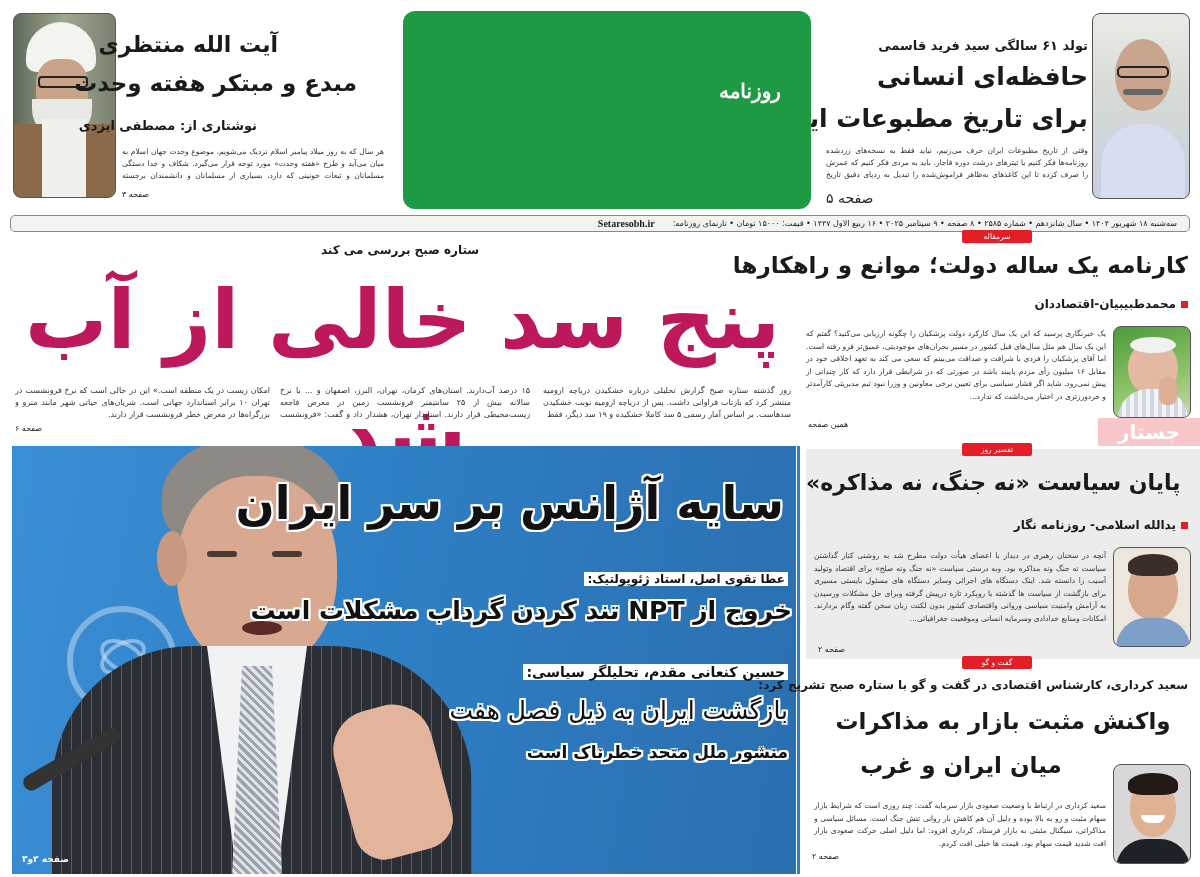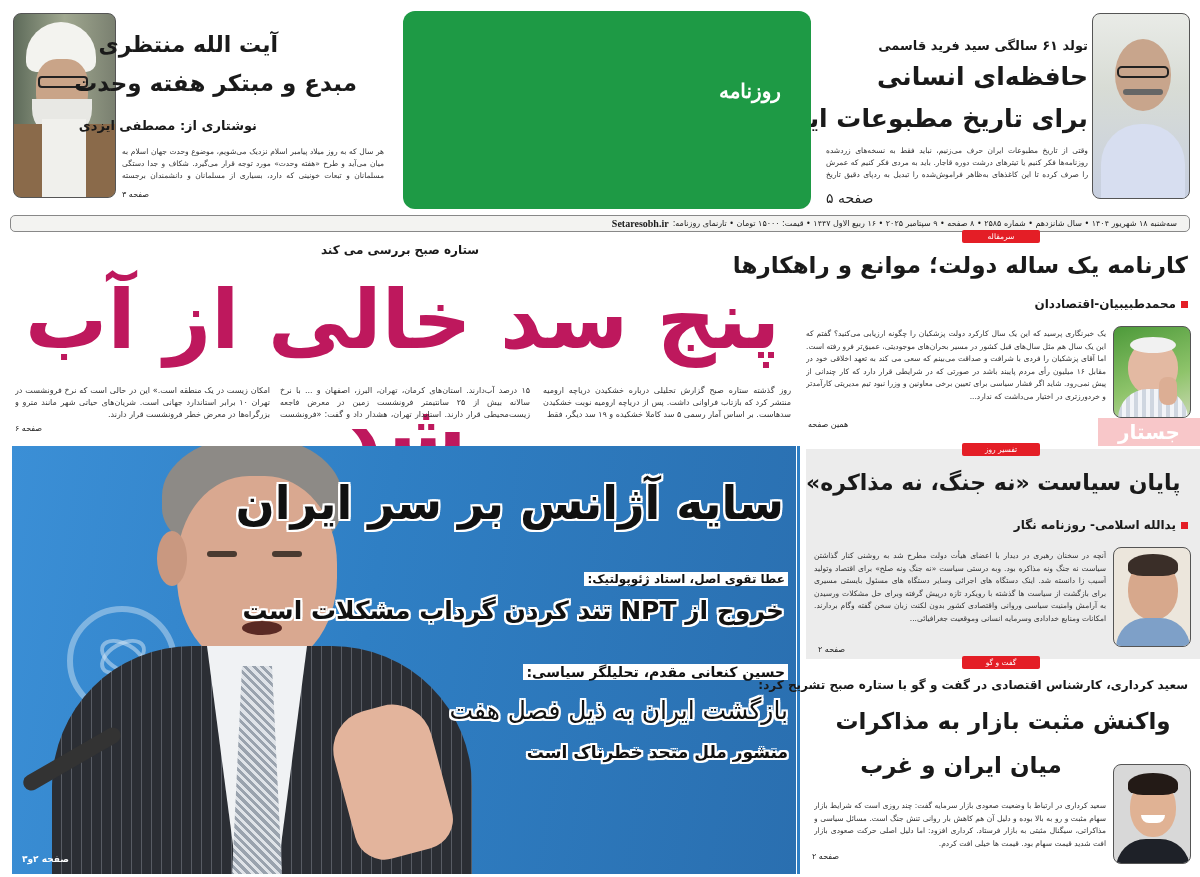--- a/index.html
+++ b/index.html
@@ -2,21 +2,21 @@
 <html><head>
 <meta charset="utf-8">
 <style>
 *{box-sizing:border-box;margin:0;padding:0}
 body{width:1200px;height:877px;background:#fff;font-family:"DejaVu Sans",sans-serif;color:#1a1a1a;position:relative;overflow:hidden;direction:rtl}
 .abs{position:absolute}
 .photo{border:1px solid #555;border-radius:8px;overflow:hidden}
 .bold{font-weight:bold}
 .body-text{font-size:8.5px;line-height:13px;color:#333;text-align:justify}
 .page-ref{font-size:9px;color:#222}
-.tag{background:#e41e26;color:#fff;font-size:7.5px;text-align:center;border-radius:2px;height:13px;line-height:13px;width:78px}
+.tag{background:#e41e26;color:#fff;font-size:7.5px;text-align:center;border-radius:2px;height:13px;line-height:13px;width:70px}
 .sq{display:inline-block;width:7px;height:7px;background:#e41e26;margin-left:5px;vertical-align:middle}
 .shadowed{color:#111;text-shadow:-2px -2px 0 #fff,2px -2px 0 #fff,-2px 2px 0 #fff,2px 2px 0 #fff,0 2px 0 #fff,0 -2px 0 #fff,2px 0 0 #fff,-2px 0 0 #fff}
 .label-box{background:#fff;color:#111;padding:0 3px;font-weight:bold}
 </style>
 </head>
 <body>
 
 <div class="abs photo" style="left:1092px;top:13px;width:98px;height:186px;background:linear-gradient(180deg,#e9ebe7 0%,#d8dcd5 40%,#c7cfe0 100%)">
   <div style="position:absolute;left:22px;top:25px;width:56px;height:72px;border-radius:50%;background:#c8a58c"></div>
   <div style="position:absolute;left:24px;top:52px;width:52px;height:12px;border:2px solid #222;border-radius:5px"></div>
@@ -42,21 +42,21 @@
   <div style="position:absolute;left:28px;top:105px;width:44px;height:80px;background:#f0f0ec"></div>
 </div>
 <div class="abs bold" style="right:922px;top:32px;font-size:22px">آیت الله منتظری</div>
 <div class="abs bold" style="right:843px;top:70px;font-size:23px">مبدع و مبتکر هفته وحدت</div>
 <div class="abs bold" style="right:943px;top:118px;font-size:13px">نوشتاری از: مصطفی ایزدی</div>
 <div class="abs body-text" style="left:122px;top:146px;width:262px;font-size:7.5px;line-height:12px;height:38px;overflow:hidden">هر سال که به روز میلاد پیامبر اسلام نزدیک می‌شویم، موضوع وحدت جهان اسلام به میان می‌آید و طرح «هفته وحدت» مورد توجه قرار می‌گیرد. شکاف و جدا دستگی مسلمانان و تبعات خونینی که دارد، بسیاری از مسلمانان و دانشمندان برجسته دینی...</div>
 <div class="abs page-ref" style="left:122px;top:190px;font-size:8px">صفحه ۳</div>
 
 <div class="abs" style="left:10px;top:215px;width:1180px;height:17px;border:1px solid #888;border-radius:5px;background:#f3f3f1;display:flex;align-items:center;padding:0 12px;font-size:8px;white-space:nowrap;overflow:hidden">
   <span>سه‌شنبه ۱۸ شهریور ۱۴۰۴ • سال شانزدهم • شماره ۲۵۸۵ • ۸ صفحه • ۹ سپتامبر ۲۰۲۵ • ۱۶ ربیع الاول ۱۴۴۷ • قیمت: ۱۵۰۰۰ تومان • تارنمای روزنامه:</span>
-  <span style="font-family:'Liberation Serif',serif;font-weight:bold;font-size:10px;margin-right:4px;direction:ltr">Setaresobh.ir</span>
+  <span style="font-family:'Liberation Serif',serif;font-weight:bold;font-size:10px;margin-right:18px;direction:ltr">Setaresobh.ir</span>
 </div>
 
 <div class="abs bold" style="left:0;width:800px;text-align:center;top:243px;font-size:12px">ستاره صبح بررسی می کند</div>
 <div class="abs bold" style="left:15px;width:775px;text-align:center;top:262px;font-size:82px;line-height:115px;letter-spacing:-2px;color:#be185d">پنج سد خالی از آب شد</div>
 <div class="abs body-text" style="left:543px;top:385px;width:248px;font-size:8px;line-height:12px;height:38px;overflow:hidden">روز گذشته ستاره صبح گزارش تحلیلی درباره خشکیدن دریاچه ارومیه منتشر کرد که بازتاب فراوانی داشت. پس از دریاچه ارومیه نوبت خشکیدن سدهاست. بر اساس آمار رسمی ۵ سد کاملا خشکیده و ۱۹ سد دیگر، فقط</div>
 <div class="abs body-text" style="left:280px;top:385px;width:250px;font-size:8px;line-height:12px;height:38px;overflow:hidden">۱۵ درصد آب‌دارند. استان‌های کرمان، تهران، البرز، اصفهان و ... با نرخ سالانه بیش از ۲۵ سانتیمتر فرونشست زمین در معرض فاجعه زیست‌محیطی قرار دارند. استاندار تهران، هشدار داد و گفت: «فرونشست به معنی خداحافظی با</div>
 <div class="abs body-text" style="left:15px;top:385px;width:255px;font-size:8px;line-height:12px;height:38px;overflow:hidden">امکان زیست در یک منطقه است.» این در حالی است که نرخ فرونشست در تهران ۱۰ برابر استاندارد جهانی است. شریان‌های حیاتی شهر مانند مترو و بزرگراه‌ها در معرض خطر فرونشست قرار دارند.</div>
 <div class="abs page-ref" style="left:15px;top:424px;font-size:8px">صفحه ۶</div>
 
 <div class="abs" style="left:12px;top:446px;width:784px;height:428px;background:linear-gradient(100deg,#3b8fd6 0%,#2f7fc4 45%,#2a6fb0 100%);overflow:hidden">
@@ -76,21 +76,21 @@
     <div style="position:absolute;left:0;top:200px;width:420px;height:240px;border-radius:140px 140px 0 0;background:repeating-linear-gradient(90deg,#2b2e34 0 9px,#585c64 9px 10px)"></div>
     <div style="position:absolute;left:155px;top:200px;width:100px;height:230px;background:#f0f2f4;clip-path:polygon(0 0,100% 0,70% 100%,30% 100%)"></div>
     <div style="position:absolute;left:180px;top:220px;width:50px;height:210px;background:repeating-linear-gradient(45deg,#9aa3ae 0 3px,#dfe3e8 3px 6px);clip-path:polygon(20% 0,80% 0,100% 100%,0 100%)"></div>
     <div style="position:absolute;left:290px;top:260px;width:100px;height:150px;background:#e3b49c;border-radius:40px 40px 30px 30px;transform:rotate(-15deg)"></div>
   </div>
 
   <div class="abs" style="left:5px;top:305px;width:110px;height:16px;background:#333;border-radius:8px;transform:rotate(-30deg)"></div>
 
   <div class="abs shadowed" style="right:12px;top:22px;font-size:46px;font-weight:bold;line-height:70px">سایه آژانس بر سر ایران</div>
   <div class="abs label-box" style="right:8px;top:126px;font-size:12px">عطا تقوی اصل، استاد ژئوپولتیک:</div>
-  <div class="abs shadowed" style="right:12px;top:150px;font-size:25px;font-weight:bold">خروج از NPT تند کردن گرداب مشکلات است</div>
+  <div class="abs shadowed" style="right:4px;top:150px;font-size:25px;font-weight:bold">خروج از NPT تند کردن گرداب مشکلات است</div>
   <div class="abs label-box" style="right:8px;top:218px;font-size:14px">حسین کنعانی مقدم، تحلیلگر سیاسی:</div>
   <div class="abs shadowed" style="right:8px;top:250px;font-size:25px;font-weight:normal">بازگشت ایران به ذیل فصل هفت</div>
   <div class="abs shadowed" style="right:8px;top:296px;font-size:17px;font-weight:bold">منشور ملل متحد خطرناک است</div>
   <div class="abs" style="left:10px;top:408px;font-size:9px;color:#fff;font-weight:bold">صفحه ۲و۳</div>
 </div>
 <div class="abs" style="left:797px;top:446px;width:3px;height:428px;background:#2f7fc4"></div>
 
 <div class="abs tag" style="left:962px;top:230px">سرمقاله</div>
 <div class="abs bold" style="right:12px;top:252px;font-size:23px;letter-spacing:-0.5px">کارنامه یک ساله دولت؛ موانع و راهکارها</div>
 <div class="abs bold" style="right:12px;top:297px;font-size:12px"><span class="sq"></span><span>محمدطبیبیان-اقتصاددان</span></div>

